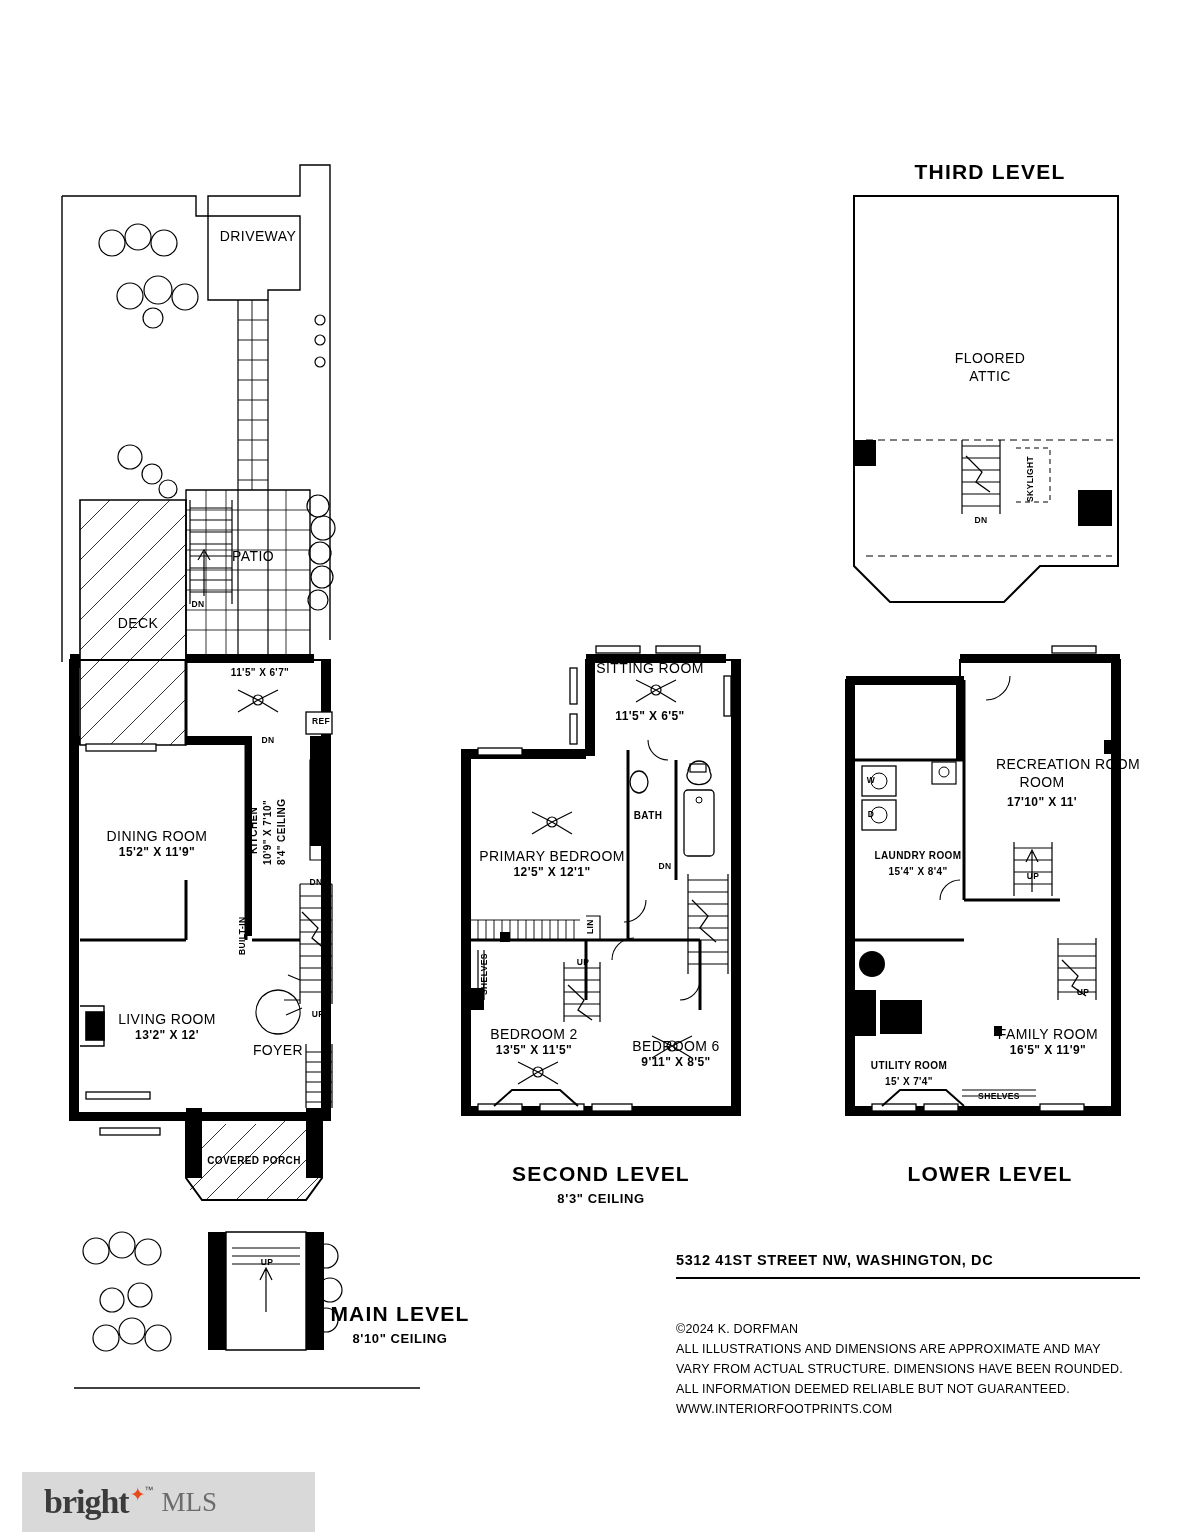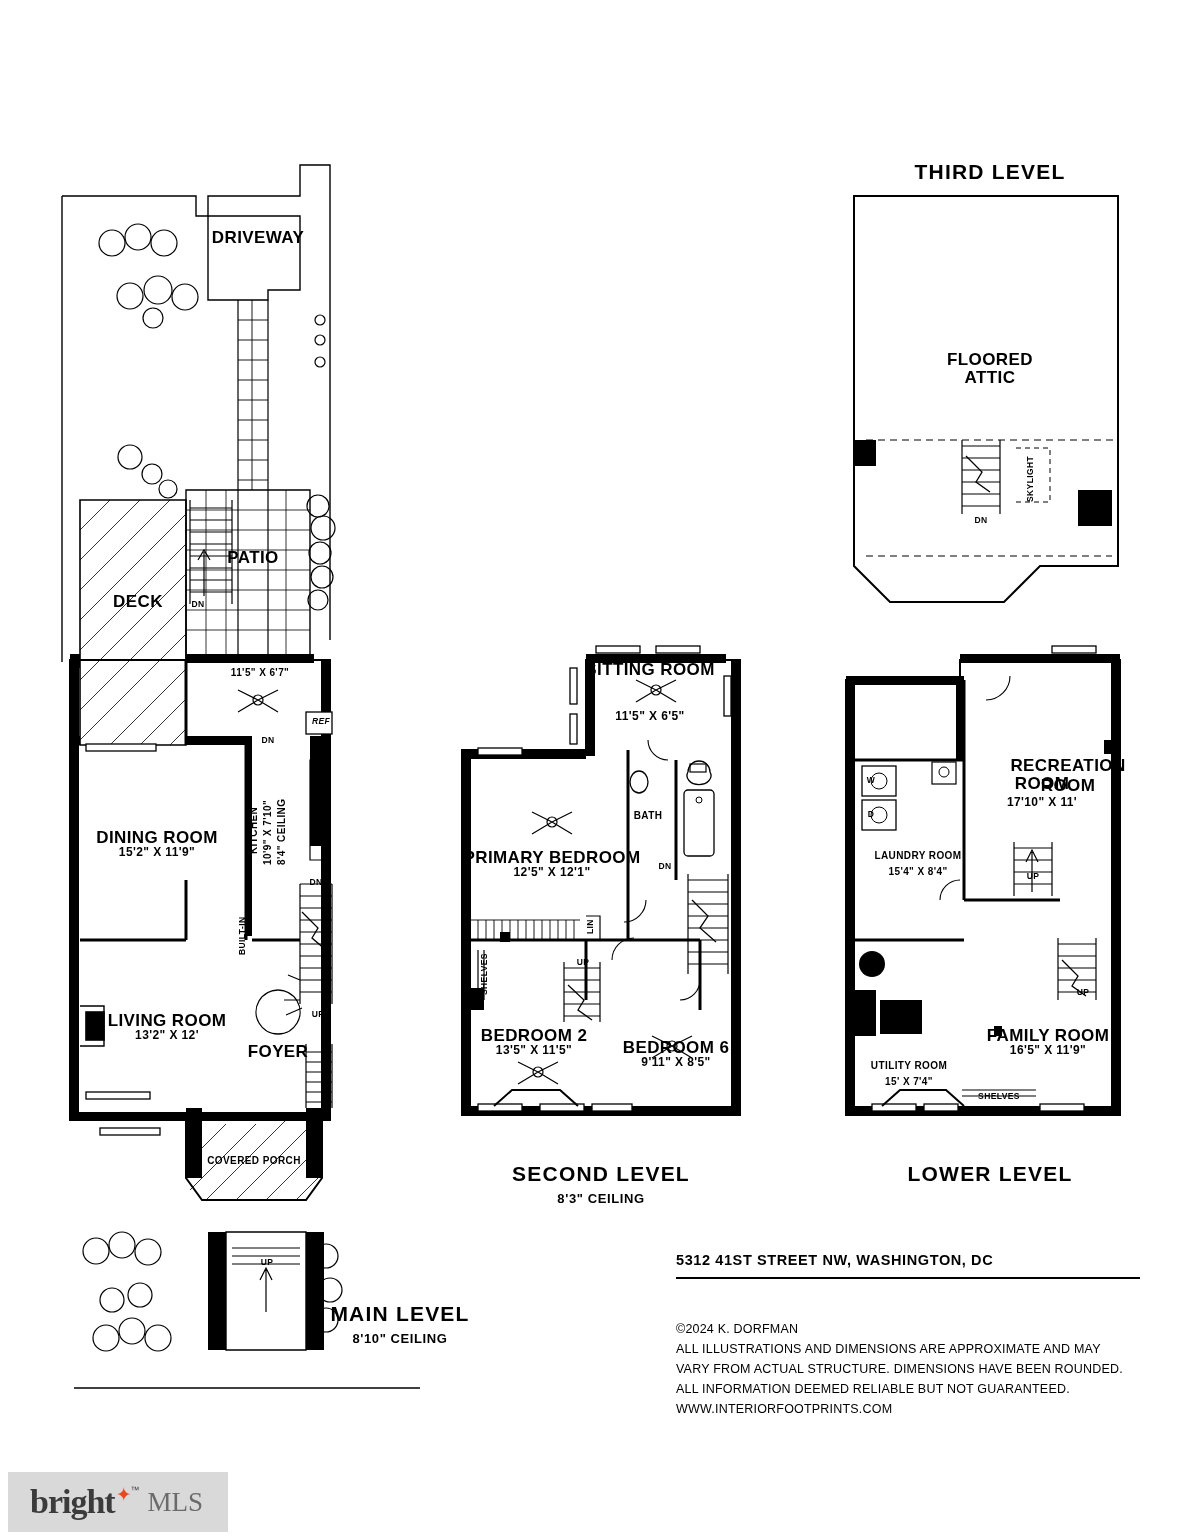--- a/index.html
+++ b/index.html
@@ -1,30 +1,30 @@
 <!DOCTYPE html>
 <html><head>
 <meta charset="utf-8">
 <style>
   html,body{margin:0;padding:0;background:#fff;}
   body{width:1186px;height:1536px;position:relative;font-family:"Liberation Sans",sans-serif;color:#000;overflow:hidden;}
   .sheet{position:absolute;left:0;top:0;width:1186px;height:1536px;}
   .lbl{position:absolute;text-align:center;letter-spacing:.4px;line-height:1.15;}
-  .room{font-size:17px;font-weight:700;}
+  .room{font-size:14px;font-weight:400;}
   .dim{font-size:12px;font-weight:700;}
   .small{font-size:10px;font-weight:700;}
   .tiny{font-size:8.5px;font-weight:700;}
   .lvl{font-size:21px;font-weight:700;letter-spacing:1.2px;}
   .lvlsub{font-size:13px;font-weight:700;letter-spacing:.6px;}
   .vert{writing-mode:vertical-rl;transform:rotate(180deg);}
   .cred{position:absolute;font-size:12.5px;line-height:1.45;letter-spacing:.2px;margin-top:36px;}
   .credTitle{position:absolute;font-size:14.5px;font-weight:700;letter-spacing:.6px;}
   
   #mls-bar{position:absolute;left:0;top:1468px;width:1186px;height:68px;background:#fff;}
-  #mls-logo{position:absolute;left:8px;top:1472px;width:220px;height:60px;background:#d9d9d9;display:flex;align-items:center;}
+  #mls-logo{position:absolute;left:22px;top:1472px;width:293px;height:60px;background:#d9d9d9;display:flex;align-items:center;}
   #mls-logo .bright{font-size:34px;font-weight:700;color:#3b3b3b;letter-spacing:-1px;margin-left:22px;font-family:"Liberation Serif",serif;}
   #mls-logo .star{color:#e8491d;font-size:19px;position:relative;top:-8px;left:1px;}
   #mls-logo .mls{font-size:27px;color:#6b6b6b;margin-left:8px;font-family:"Liberation Serif",serif;}
   #mls-logo .tm{font-size:9px;color:#3b3b3b;position:relative;top:-12px;}
   svg{position:absolute;left:0;top:0;}
 </style>
 </head>
 <body>
 
 <div class="sheet">
@@ -320,30 +320,30 @@
     <path d="M1016 448 L1050 448 L1050 502 L1016 502"></path>
   </g>
 
   <g fill="none" stroke="#000" stroke-width="2">
     <path d="M676 1278 L1140 1278"></path>
   </g>
 </svg>
 
 <div class="lbl room" style="left:188px;top:228px;width:140px;">DRIVEWAY</div>
 <div class="lbl room" style="left:198px;top:548px;width:110px;">PATIO</div>
-<div class="lbl room" style="left:88px;top:592px;width:100px;">DECK</div>
+<div class="lbl room" style="left:88px;top:615px;width:100px;">DECK</div>
 <div class="lbl small" style="left:190px;top:653px;width:140px;">BREAKFAST ROOM</div>
 <div class="lbl small" style="left:190px;top:667px;width:140px;">11'5" X 6'7"</div>
 <div class="lbl room" style="left:82px;top:828px;width:150px;">DINING ROOM</div>
 <div class="lbl dim" style="left:82px;top:846px;width:150px;">15'2" X 11'9"</div>
 <div class="lbl small vert" style="left:248px;top:790px;height:80px;">KITCHEN</div>
 <div class="lbl small vert" style="left:262px;top:786px;height:92px;">10'9" X 7'10"</div>
 <div class="lbl small vert" style="left:276px;top:790px;height:84px;">8'4" CEILING</div>
 <div class="lbl tiny vert" style="left:238px;top:908px;height:56px;">BUILT-IN</div>
-<div class="lbl tiny" style="left:306px;top:717px;width:30px;font-style:italic;">REF</div>
+<div class="lbl tiny" style="left:306px;top:717px;width:30px;">REF</div>
 <div class="lbl room" style="left:92px;top:1011px;width:150px;">LIVING ROOM</div>
 <div class="lbl dim" style="left:92px;top:1029px;width:150px;">13'2" X 12'</div>
 <div class="lbl tiny" style="left:84px;top:1022px;width:24px;">FP</div>
 <div class="lbl room" style="left:228px;top:1026px;width:100px;margin-top:16px;">FOYER</div>
 <div class="lbl small" style="left:178px;top:1155px;width:152px;">COVERED PORCH</div>
 <div class="lbl tiny" style="left:186px;top:600px;width:24px;">DN</div>
 <div class="lbl tiny" style="left:256px;top:736px;width:24px;">DN</div>
 <div class="lbl tiny" style="left:304px;top:878px;width:24px;">DN</div>
 <div class="lbl tiny" style="left:306px;top:1010px;width:24px;">UP</div>
 <div class="lbl tiny" style="left:254px;top:1258px;width:26px;">UP</div>

